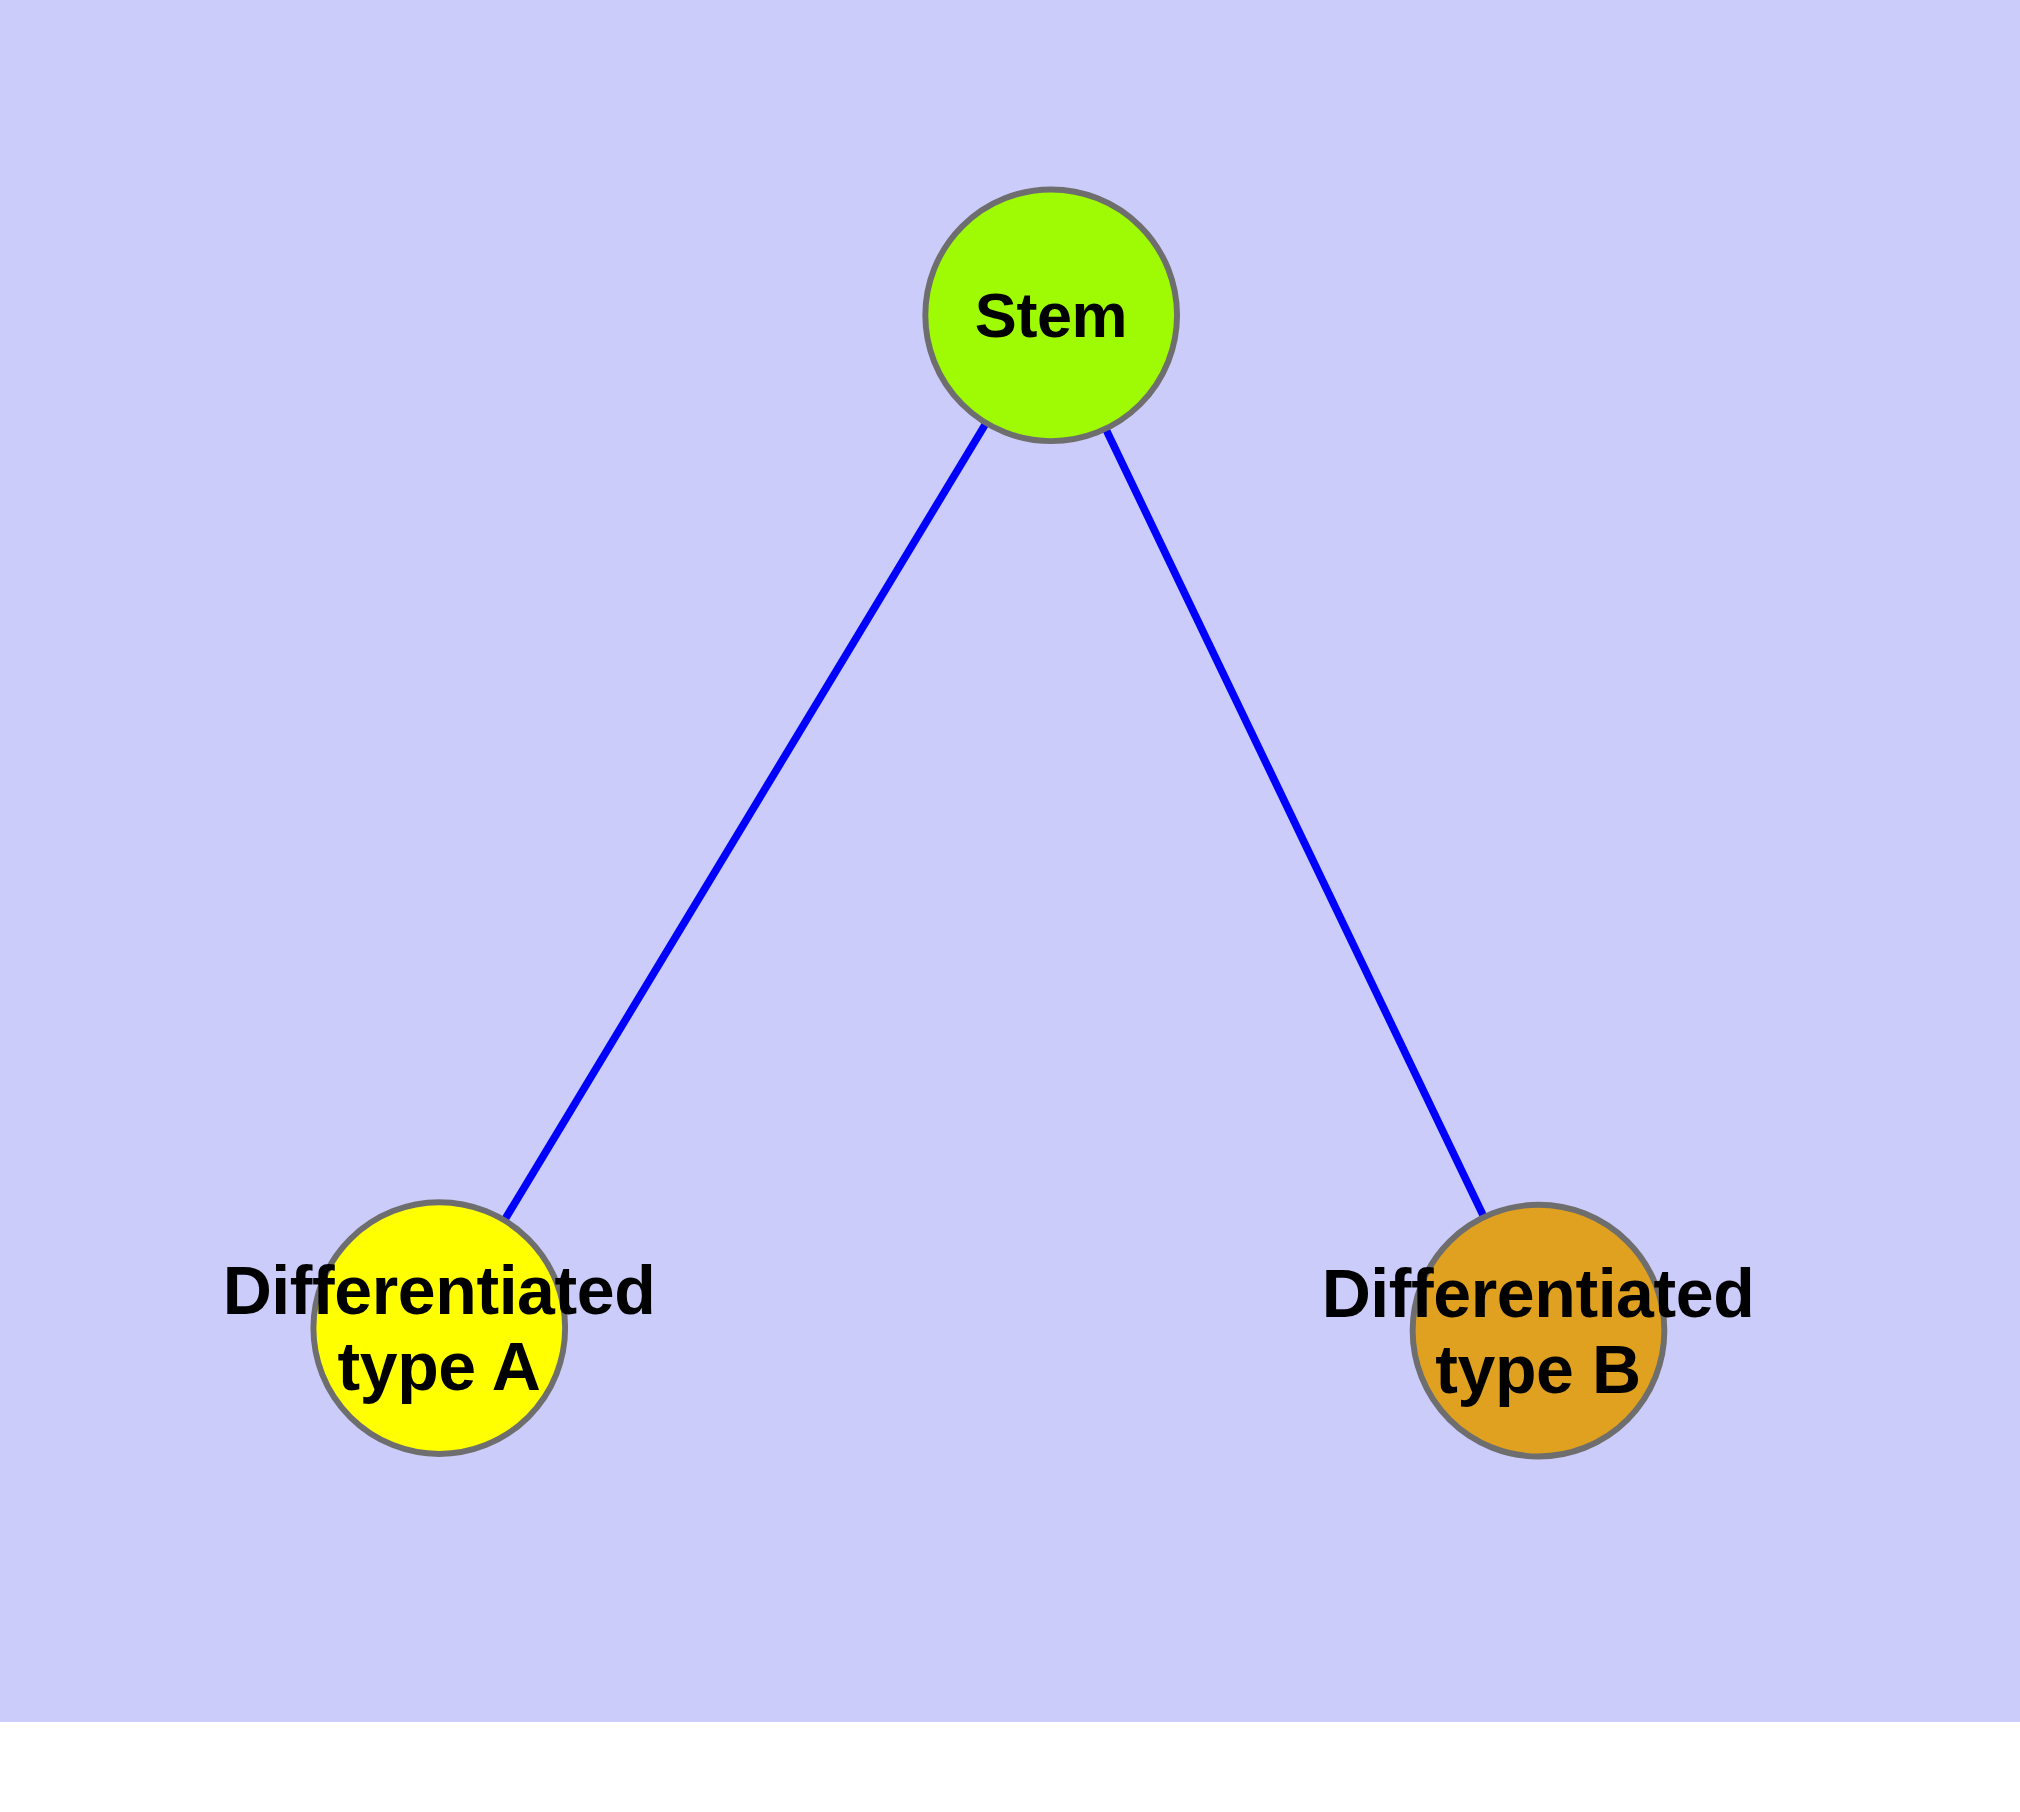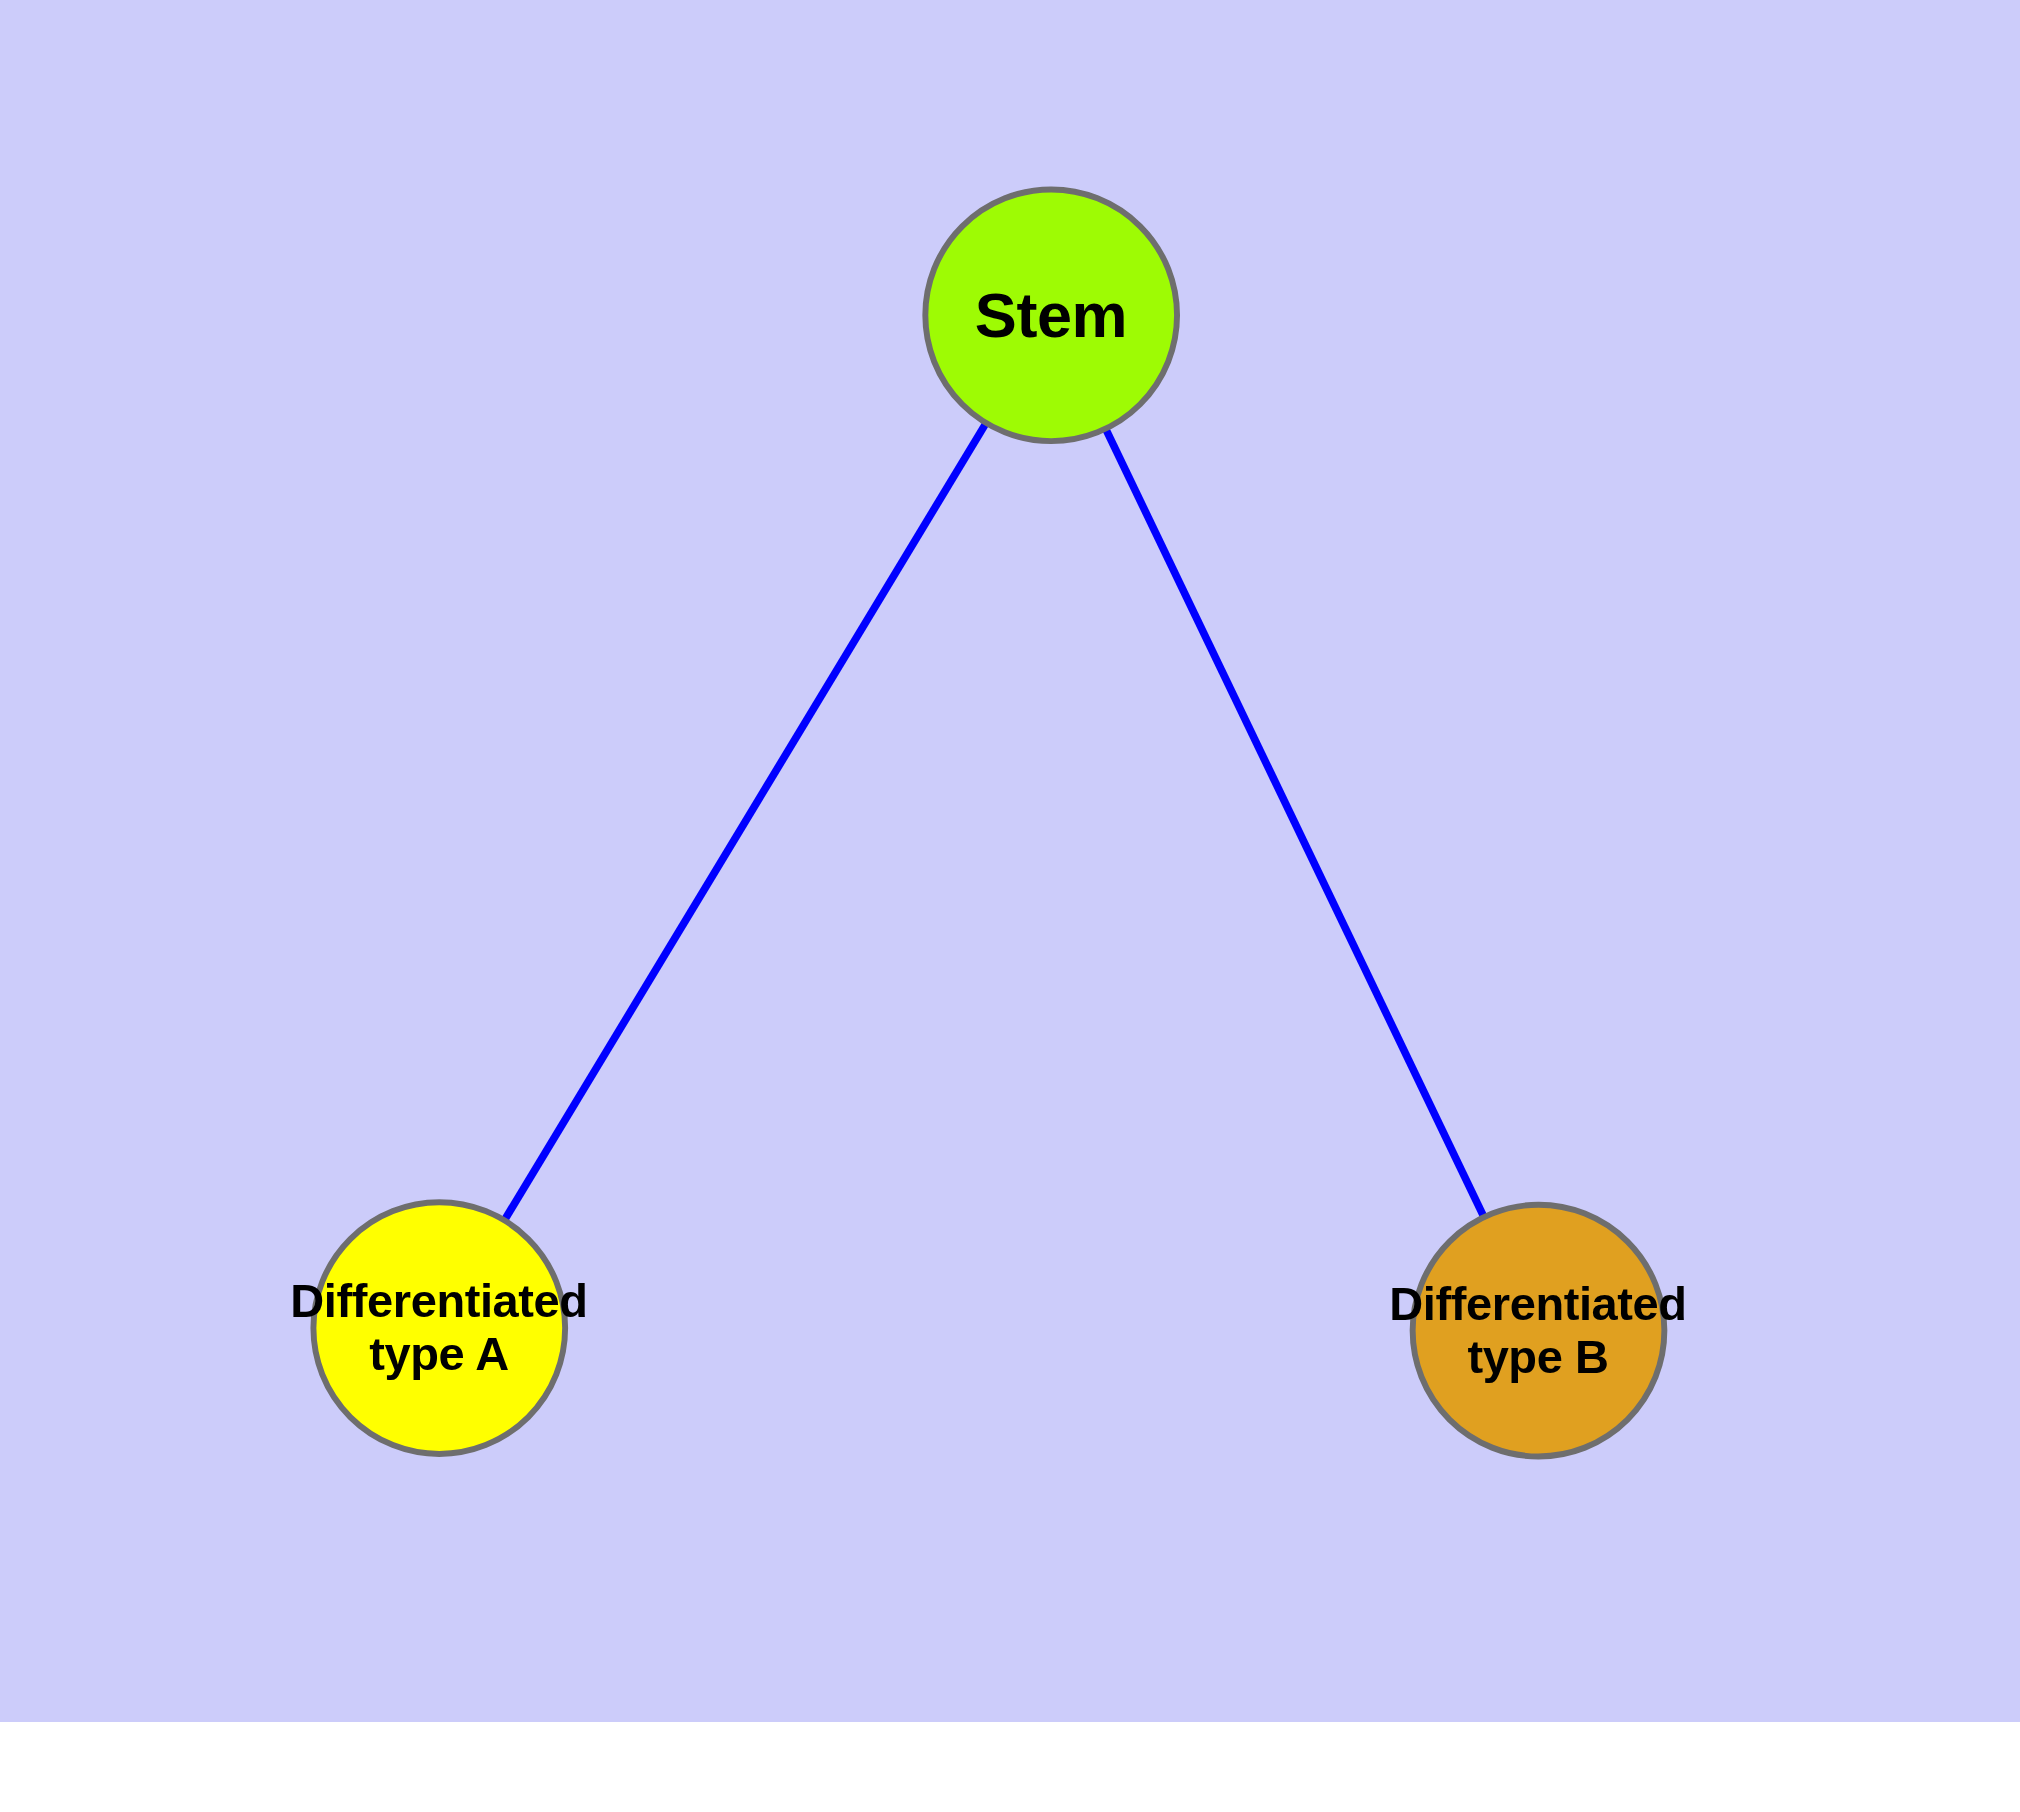--- a/index.html
+++ b/index.html
@@ -32,21 +32,21 @@
     font-weight: bold;
     font-family: "Liberation Sans", sans-serif;
     text-align: center;
     line-height: 1.12;
     white-space: pre;
     letter-spacing: -0.4px;
     transform: translate(-50%, -50%);
     pointer-events: none;
   }
   .label-stem   { font-size: 63px; }
-  .label-leaf   { font-size: 47px; }
+  .label-leaf   { font-size: 68px; }
 </style>
 </head>
 <body>
 
 <div id="stage" style="width: 2021px; height: 1722px;">
 
   <div id="canvas-bg" style="background: rgb(204, 204, 250); width: 2021px; height: 1812px;"></div>
 
   <svg id="graph-svg" viewBox="0 0 2384 2138">
     <g>

